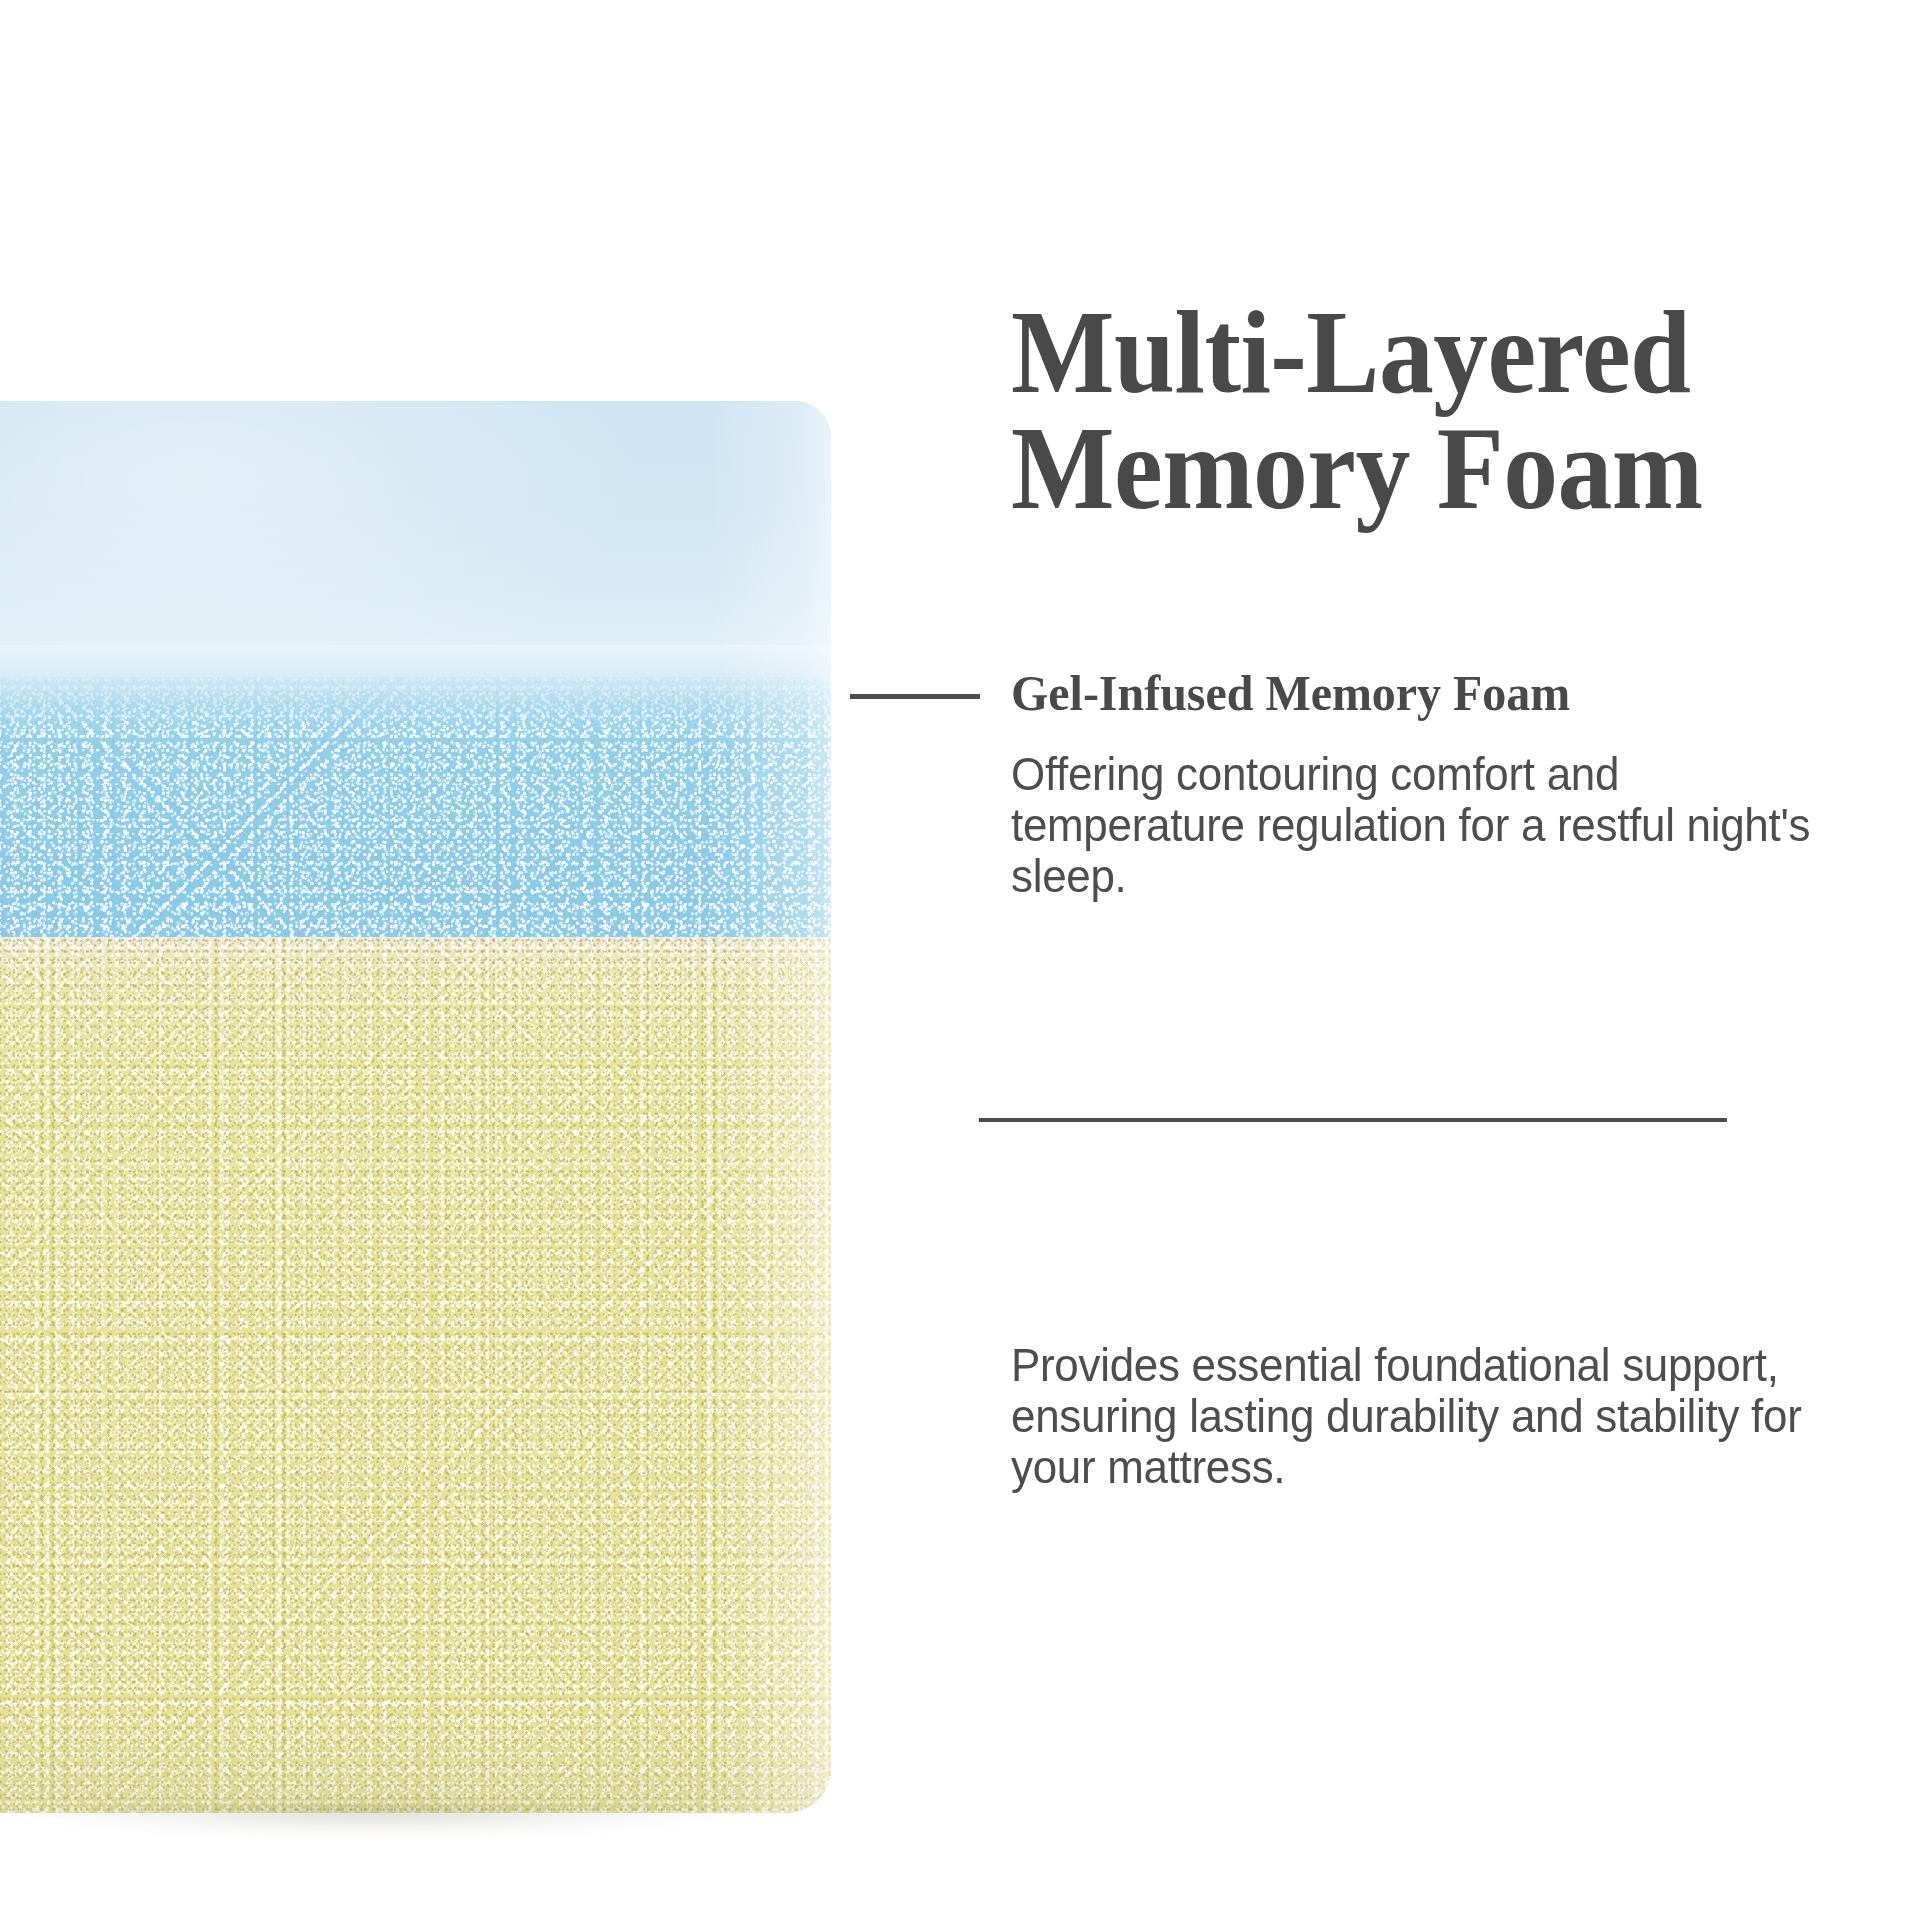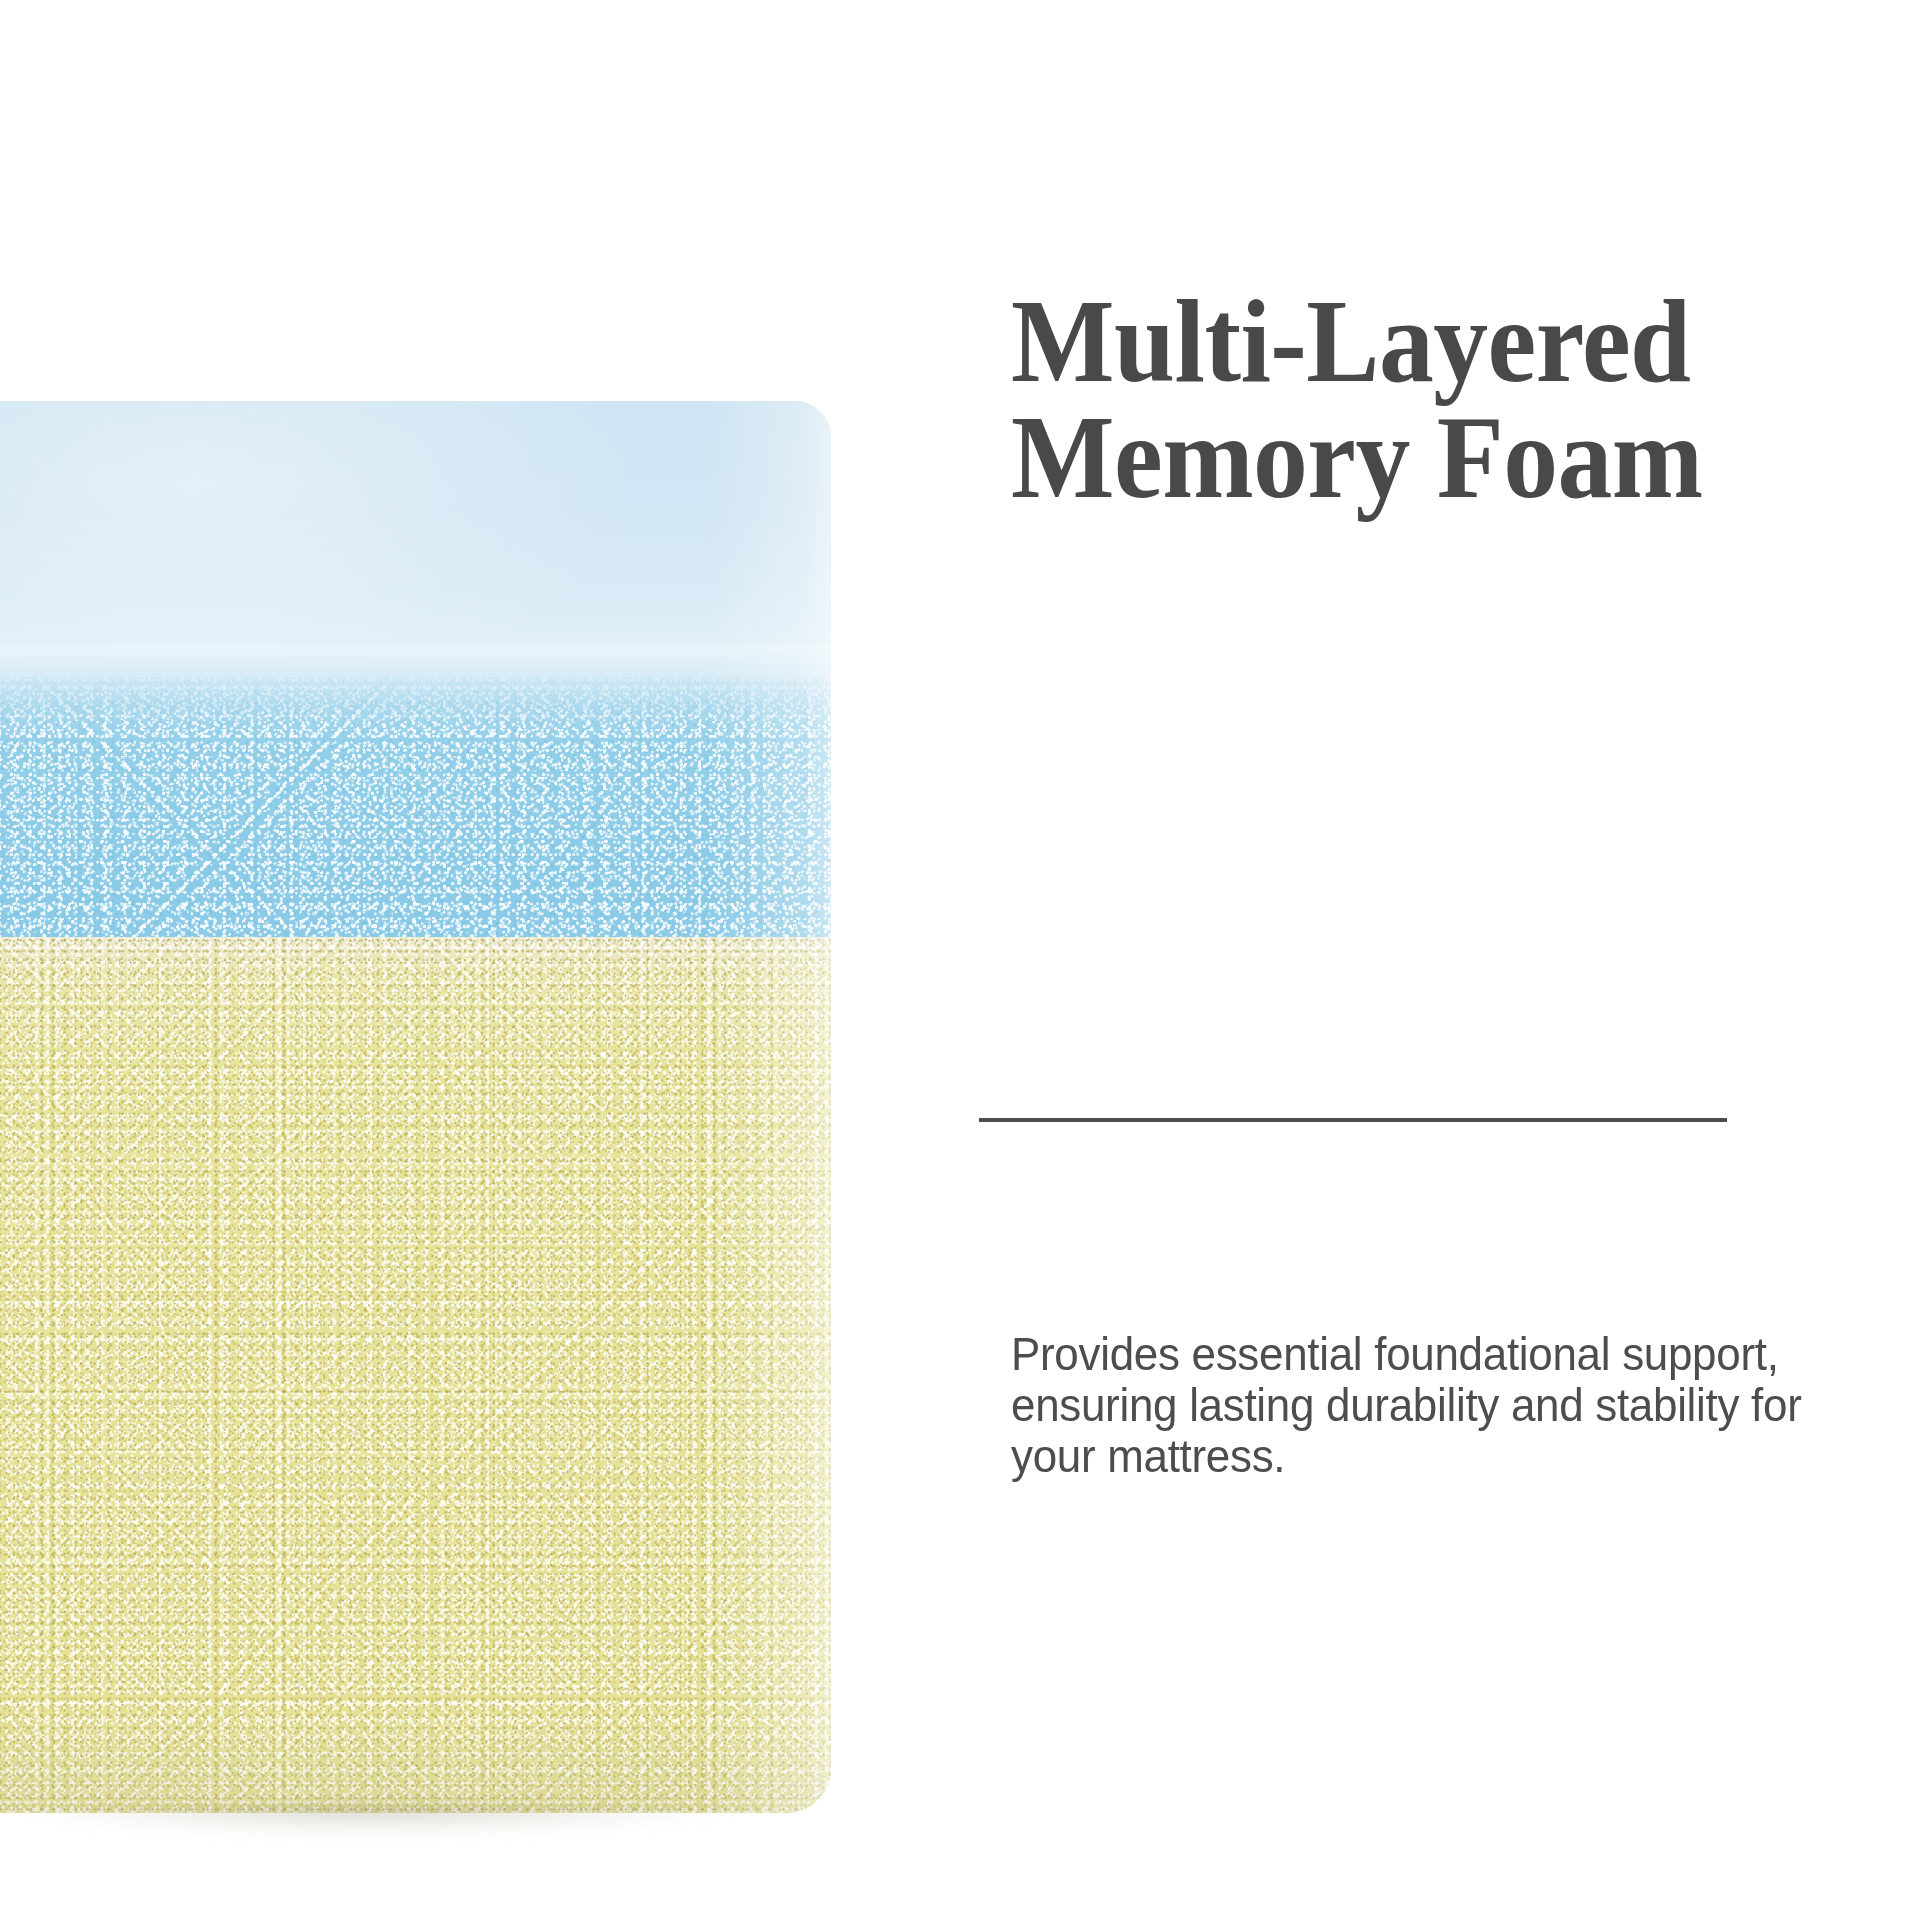--- a/index.html
+++ b/index.html
@@ -183,21 +183,21 @@
     background:
       linear-gradient(90deg, rgba(255,255,255,0) 86%, rgba(255,255,255,0.30) 97%, rgba(255,255,255,0.55) 100%),
       linear-gradient(180deg, rgba(255,255,255,0) 93%, rgba(190,186,150,0.22) 100%);
     pointer-events: none;
   }
 
   
   #content-column {
     position: absolute;
     left: 1011px;
-    top: 1px;
+    top: 12px;
     width: 854px;
     height: 1576px;
     color: #4a4a4a;
   }
 
   #page-title {
     position: absolute;
     top: 204px;
     left: 0;
     width: 860px;
@@ -278,20 +278,27 @@
   </div>
   <div class="foam-edge-shade"></div>
   <div class="foam-shadow"></div>
 </div>
 
 <div id="content-column">
 
   <h1 id="page-title">Multi-Layered
 Memory Foam</h1>
 
+  <div class="feature-block" id="feature-gel">
+    <div class="feature-heading-row">
+      <span class="leader-dash"></span>
+      <div class="feature-heading">Gel-Infused Memory Foam</div>
+    </div>
+    <div class="feature-body">Offering contouring comfort and temperature regulation for a restful night's sleep.</div>
+  </div>
 
   <div class="feature-block" id="feature-base">
     <div class="feature-body">Provides essential foundational support, ensuring lasting durability and stability for your mattress.</div>
   </div>
 
 </div>
 
 <div id="section-divider"></div>
 
 

